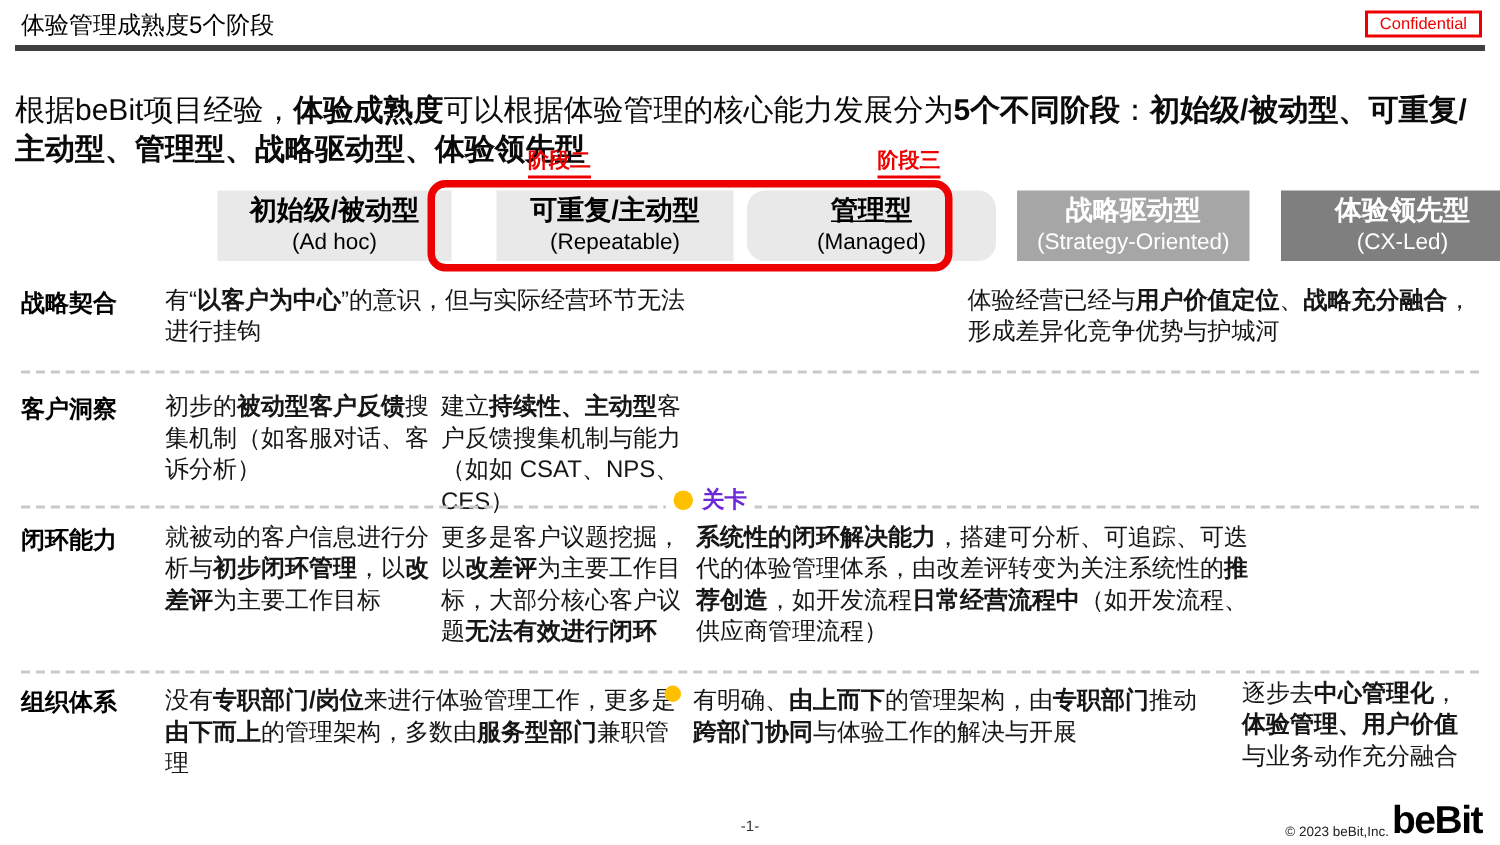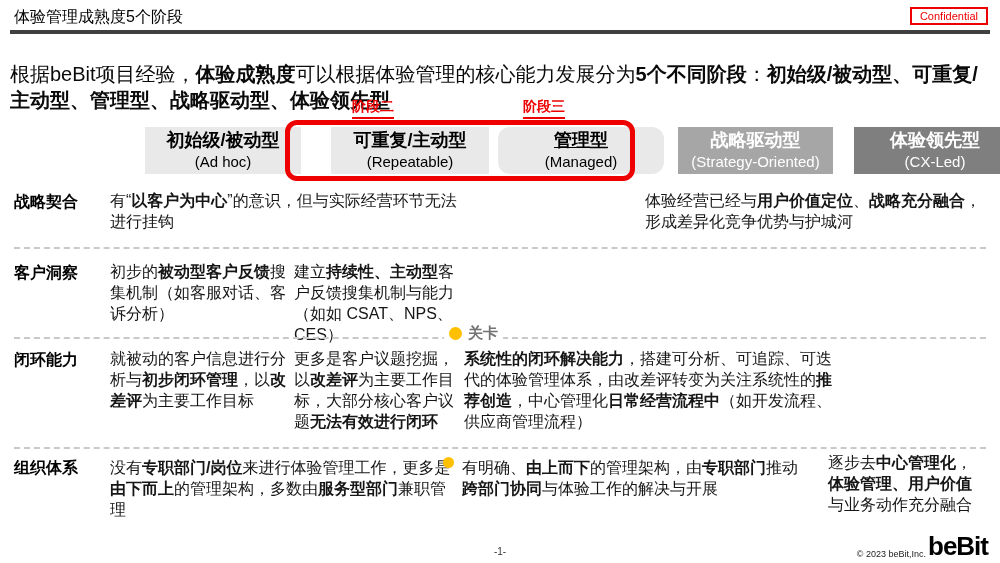--- a/index.html
+++ b/index.html
@@ -15,21 +15,21 @@
               font-size:11px;padding:1px 8px;background:#fff;}
   .title-divider{left:10px;top:30px;width:980px;height:4px;background:#404040;}
 
   
   .intro{left:10px;top:41px;width:982px;font-size:20px;line-height:26px;color:#0a0a0a;margin-top:20px;}
 
   
   .stage-label{top:98px;text-align:center;font-size:14px;color:#ee0000;font-weight:bold;}
   .stage-label span{display:inline-block;border-bottom:2px solid #ee0000;padding-bottom:1px;}
   .stage2{left:294px;width:158px;}
-  .stage3{left:461px;width:166px;}
+  .stage3{left:461px;width:166px;text-align:right;}
 
   
   .highlight-box{left:285px;top:120px;width:350px;height:61px;border:5px solid #ee0000;
                  border-radius:12px;box-sizing:border-box;z-index:5;}
 
   
   .colhead{top:127px;height:47px;display:flex;flex-direction:column;justify-content:center;
            text-align:center;line-height:22px;box-sizing:border-box;margin-left:37px;}
   .colhead .zh{font-size:18px;font-weight:bold;}
   .colhead .en{font-size:15px;}
@@ -45,21 +45,21 @@
 
   
   .rowlabel{left:14px;font-size:16px;font-weight:bold;color:#000;}
   .cell{font-size:16px;line-height:21px;color:#161616;}
   .dash{left:14px;width:972px;border-top:2px dashed #c9c9c9;height:0;}
 
   
   .gate{left:444px;top:324px;display:flex;align-items:center;gap:6px;background:#fff;
         padding:0 5px;z-index:3;}
   .dot{width:13px;height:13px;border-radius:50%;background:#ffc000;}
-  .gate-text{color:#737373;font-weight:bold;font-size:15px;}
+  .gate-text{color:#6d28d9;font-weight:bold;font-size:15px;}
   .bullet-dot{left:443px;top:457px;width:11px;height:11px;border-radius:50%;background:#ffc000;}
 
   
   .footer-source{left:14px;top:543px;font-size:12px;font-weight:bold;color:#000;}
   .footer-page{left:0;top:546px;width:1000px;text-align:center;font-size:10px;color:#333;}
   .footer-copy{right:74px;top:549px;font-size:9px;color:#222;}
   .footer-logo{right:12px;top:531px;font-size:26px;font-weight:bold;color:#000;letter-spacing:-1px;}
 </style>
 </head>
 <body>
@@ -113,21 +113,21 @@
   <div class="abs dash" style="top:337px;"></div>
 
   <div class="abs gate">
     <span class="dot"></span>
     <span class="gate-text">关卡</span>
   </div>
 
   <div class="abs rowlabel" style="top:350px;">闭环能力</div>
   <div class="abs cell" style="left:110px;top:348px;width:180px;"><span>就被动的客户信息进行分析与</span><span class="b">初步闭环管理</span><span>，以</span><span class="b">改差评</span><span>为主要工作目标</span></div>
   <div class="abs cell" style="left:294px;top:348px;width:174px;"><span>更多是客户议题挖掘，以</span><span class="b">改差评</span><span>为主要工作目标，大部分核心客户议题</span><span class="b">无法有效进行闭环</span></div>
-  <div class="abs cell" style="left:464px;top:348px;width:372px;"><span class="b">系统性的闭环解决能力</span><span>，搭建可分析、可追踪、可迭代的体验管理体系，由改差评转变为关注系统性的</span><span class="b">推荐创造</span><span>，中心管理化</span><span class="b">日常经营流程中</span><span>（如开发流程、供应商管理流程）</span></div>
+  <div class="abs cell" style="left:464px;top:348px;width:372px;"><span class="b">系统性的闭环解决能力</span><span>，搭建可分析、可追踪、可迭代的体验管理体系，由改差评转变为关注系统性的</span><span class="b">推荐创造</span><span>，如开发流程</span><span class="b">日常经营流程中</span><span>（如开发流程、供应商管理流程）</span></div>
   <div class="abs dash" style="top:447px;"></div>
 
   <div class="abs rowlabel" style="top:458px;">组织体系</div>
   <div class="abs cell" style="left:110px;top:457px;width:348px;"><span>没有</span><span class="b">专职部门/岗位</span><span>来进行体验管理工作，更多是</span><span class="b">由下而上</span><span>的管理架构，多数由</span><span class="b">服务型部门</span><span>兼职管理</span></div>
   <span class="abs bullet-dot"></span>
   <div class="abs cell" style="left:462px;top:457px;width:348px;"><span>有明确、</span><span class="b">由上而下</span><span>的管理架构，由</span><span class="b">专职部门</span><span>推动</span><span class="b">跨部门协同</span><span>与体验工作的解决与开展</span></div>
   <div class="abs cell" style="left:828px;top:452px;width:158px;"><span>逐步去</span><span class="b">中心管理化</span><span>，</span><span class="b">体验管理、用户价值</span><span>与业务动作充分融合</span></div>
 
   <div class="abs footer-page">-1-</div>
   <div class="abs footer-copy">© 2023 beBit,Inc.</div>

